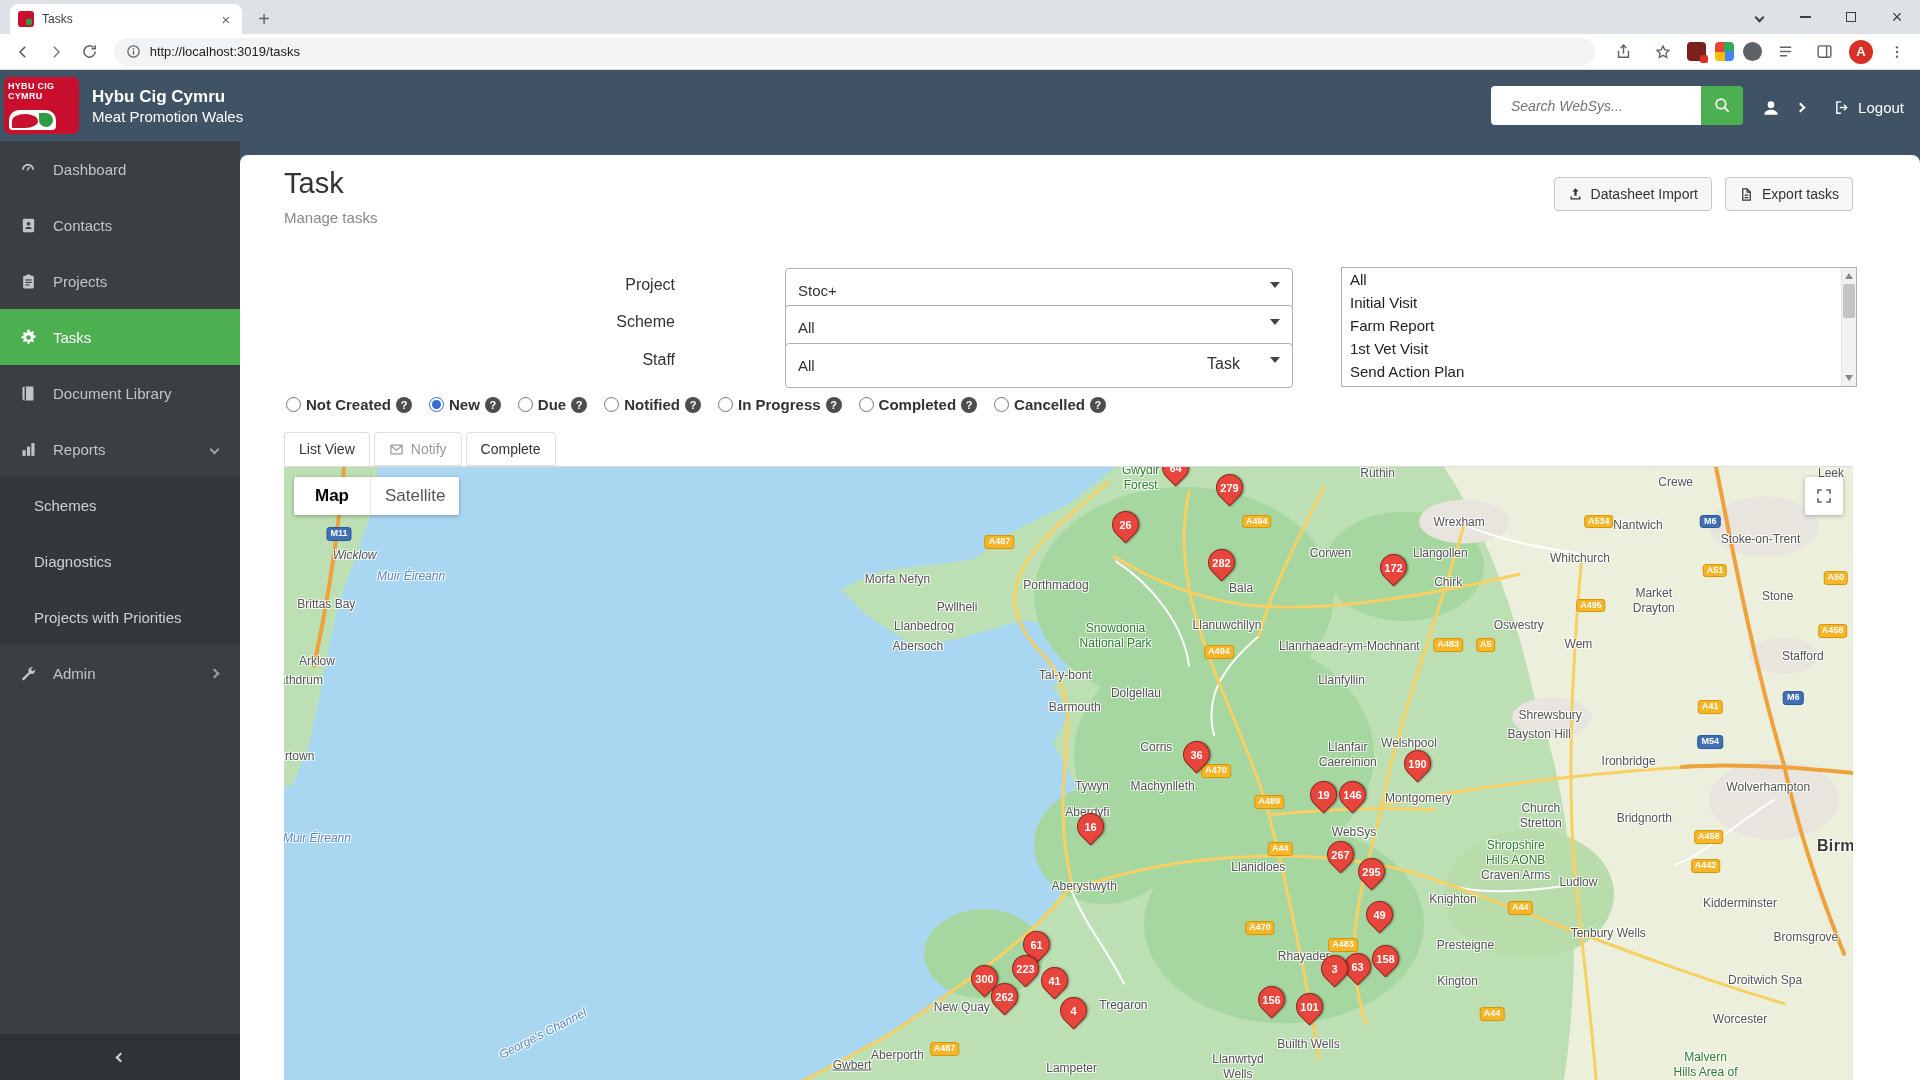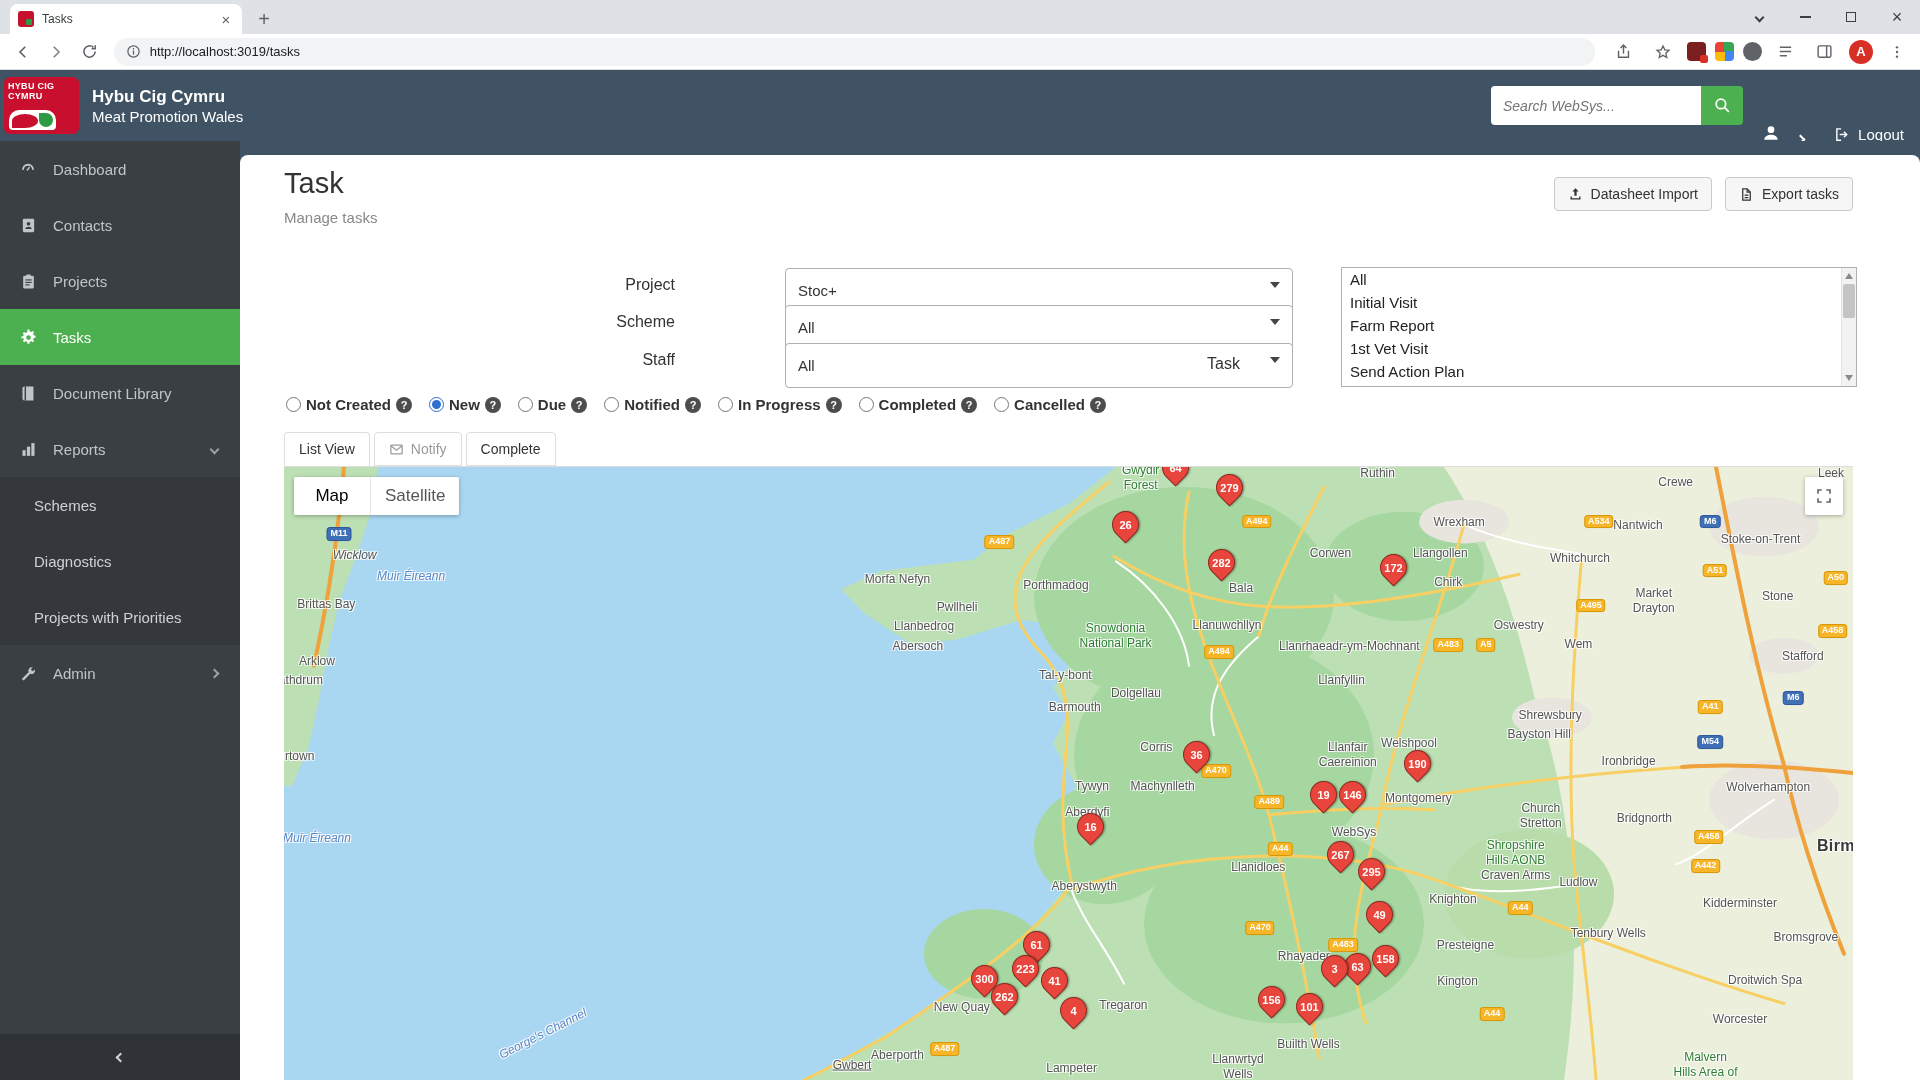--- a/index.html
+++ b/index.html
@@ -32,23 +32,23 @@
 .appheader{height:71px;background:#3f5364;position:relative;display:flex;align-items:center;color:#fff}
 .hcc-logo{width:75px;height:57px;background:#c8102e;margin-left:4px;border-radius:6px;position:relative;overflow:hidden;flex:none}
 .hcc-logo .lg-txt{position:absolute;top:4px;left:4px;font-size:9px;line-height:10px;font-weight:bold;color:#fff;letter-spacing:.3px}
 .hcc-logo .lg-swoosh{position:absolute;bottom:4px;left:5px;width:47px;height:20px;background:#fff;border-radius:10px 10px 4px 4px;overflow:hidden}
 .hcc-logo .lg-swoosh::before{content:"";position:absolute;left:3px;top:4px;width:26px;height:14px;background:#c8102e;border-radius:50% 50% 50% 0}
 .hcc-logo .lg-swoosh::after{content:"";position:absolute;right:3px;top:3px;width:14px;height:14px;background:#2e9a44;border-radius:0 50% 50% 50%}
 .orgname{margin-left:13px}
 .orgname .t1{font-size:17px;font-weight:bold;line-height:21px}
 .orgname .t2{font-size:15px;line-height:19px}
 .search{position:absolute;left:1491px;top:16px;display:flex;height:39px}
-.search input{width:210px;border:none;outline:none;padding:0 12px;font-style:italic;font-size:14px;color:#666;border-radius:4px 0 0 4px;font-family:inherit;background:#fff}
+.search input{width:210px;border:none;outline:none;padding:0 20px;font-style:italic;font-size:14px;color:#666;border-radius:4px 0 0 4px;font-family:inherit;background:#fff}
 .search button{width:42px;background:#4caf50;border:none;border-radius:0 4px 4px 0;display:flex;align-items:center;justify-content:center}
-.hdr-right{position:absolute;right:16px;top:2px;height:71px;display:flex;align-items:flex-end;gap:16px}
+.hdr-right{position:absolute;right:16px;top:2px;height:71px;display:flex;align-items:center;gap:16px}
 .chev{display:inline-block;width:7px;height:7px;border-right:2px solid currentColor;border-bottom:2px solid currentColor}
 .chev.right{transform:rotate(-45deg)}
 .chev.down{transform:rotate(45deg)}
 .chev.left{transform:rotate(135deg)}
 .logout{display:flex;align-items:center;gap:7px;font-size:15px;margin-left:14px}
 
 
 .main{display:flex;height:939px}
 .sidebar{width:240px;background:#3a3f44;position:relative;flex:none}
 .sb-item{height:56px;display:flex;align-items:center;padding:0 16px;gap:13px;color:#c2c5c8;font-size:15px;position:relative;cursor:pointer}
@@ -95,21 +95,21 @@
  text-shadow:-1px -1px 0 rgba(255,255,255,.85),1px -1px 0 rgba(255,255,255,.85),-1px 1px 0 rgba(255,255,255,.85),1px 1px 0 rgba(255,255,255,.85)}
 .mlabel.park{color:#2e7d32}
 .mlabel.water{color:#5a87c5;font-style:italic}
 .mlabel.city{font-size:16px;font-weight:bold;color:#3a3a3a;letter-spacing:.4px}
 .rbadge{position:absolute;transform:translate(-50%,-50%);background:#f7b529;border:1px solid #d69500;color:#fff;font-size:9px;font-weight:bold;padding:1px 3px;border-radius:3px;line-height:1.1}
 .rbadge.m{background:#3f6fb5;border-color:#2c549a}
 .pin{position:absolute;width:27px;height:27px;margin:-31px 0 0 -13px;background:#e8463c;border:1px solid #8e2920;border-radius:50% 50% 50% 0;transform:rotate(-45deg);box-shadow:1px 1px 2px rgba(0,0,0,.35)}
 .pin b{position:absolute;inset:0;display:flex;align-items:center;justify-content:center;transform:rotate(45deg);color:#fff;font-size:11px;font-weight:bold}
 .map-controls{position:absolute;left:10px;top:10px;display:flex;box-shadow:0 1px 4px rgba(0,0,0,.3);border-radius:2px;overflow:hidden;background:#fff}
 .mc-btn{min-width:76px;height:38px;padding:0 14px;background:#fff;display:flex;align-items:center;justify-content:center;font-size:17px;color:#565656;cursor:pointer}
-.mc-btn.active{font-weight:normal;color:#000}
+.mc-btn.active{font-weight:bold;color:#000}
 .mc-div{width:1px;background:#e6e6e6}
 .fs-btn{position:absolute;right:10px;top:10px;width:38px;height:38px;background:#fff;border-radius:2px;box-shadow:0 1px 4px rgba(0,0,0,.3);display:flex;align-items:center;justify-content:center;cursor:pointer}
 </style>
 </head>
 <body>
 
 <div class="screen">
 
   <div class="tabstrip">
     <div class="tab">

